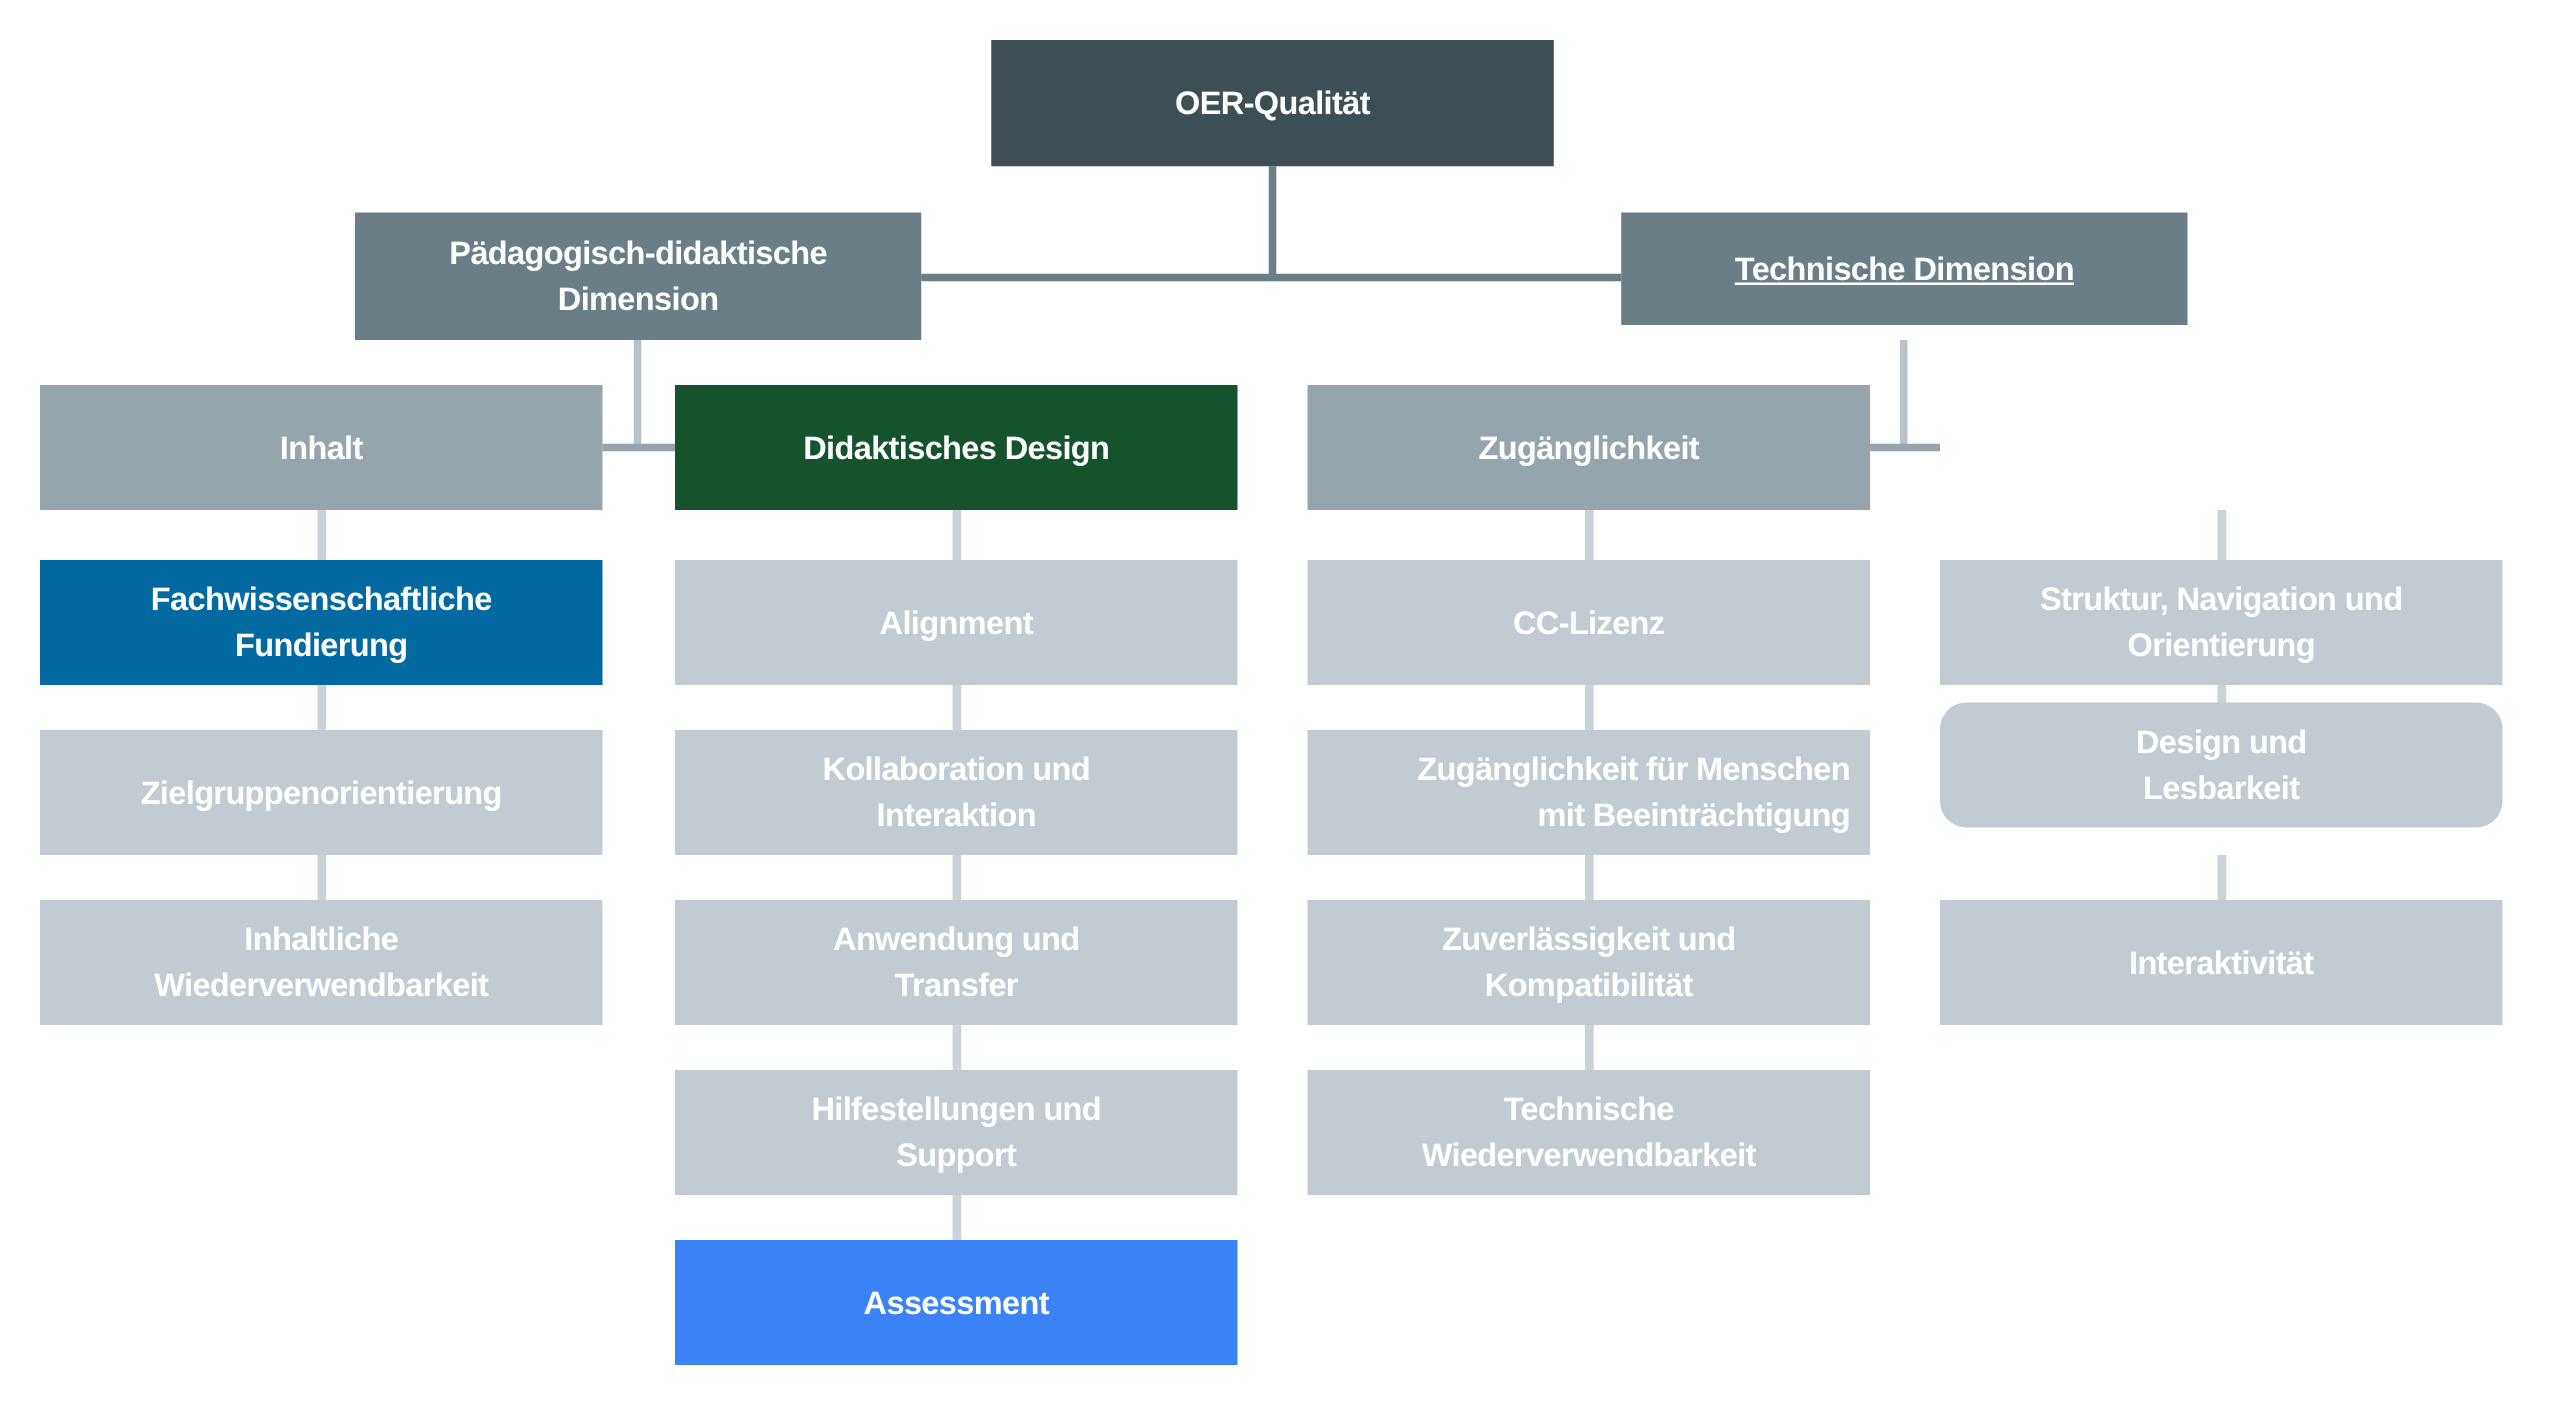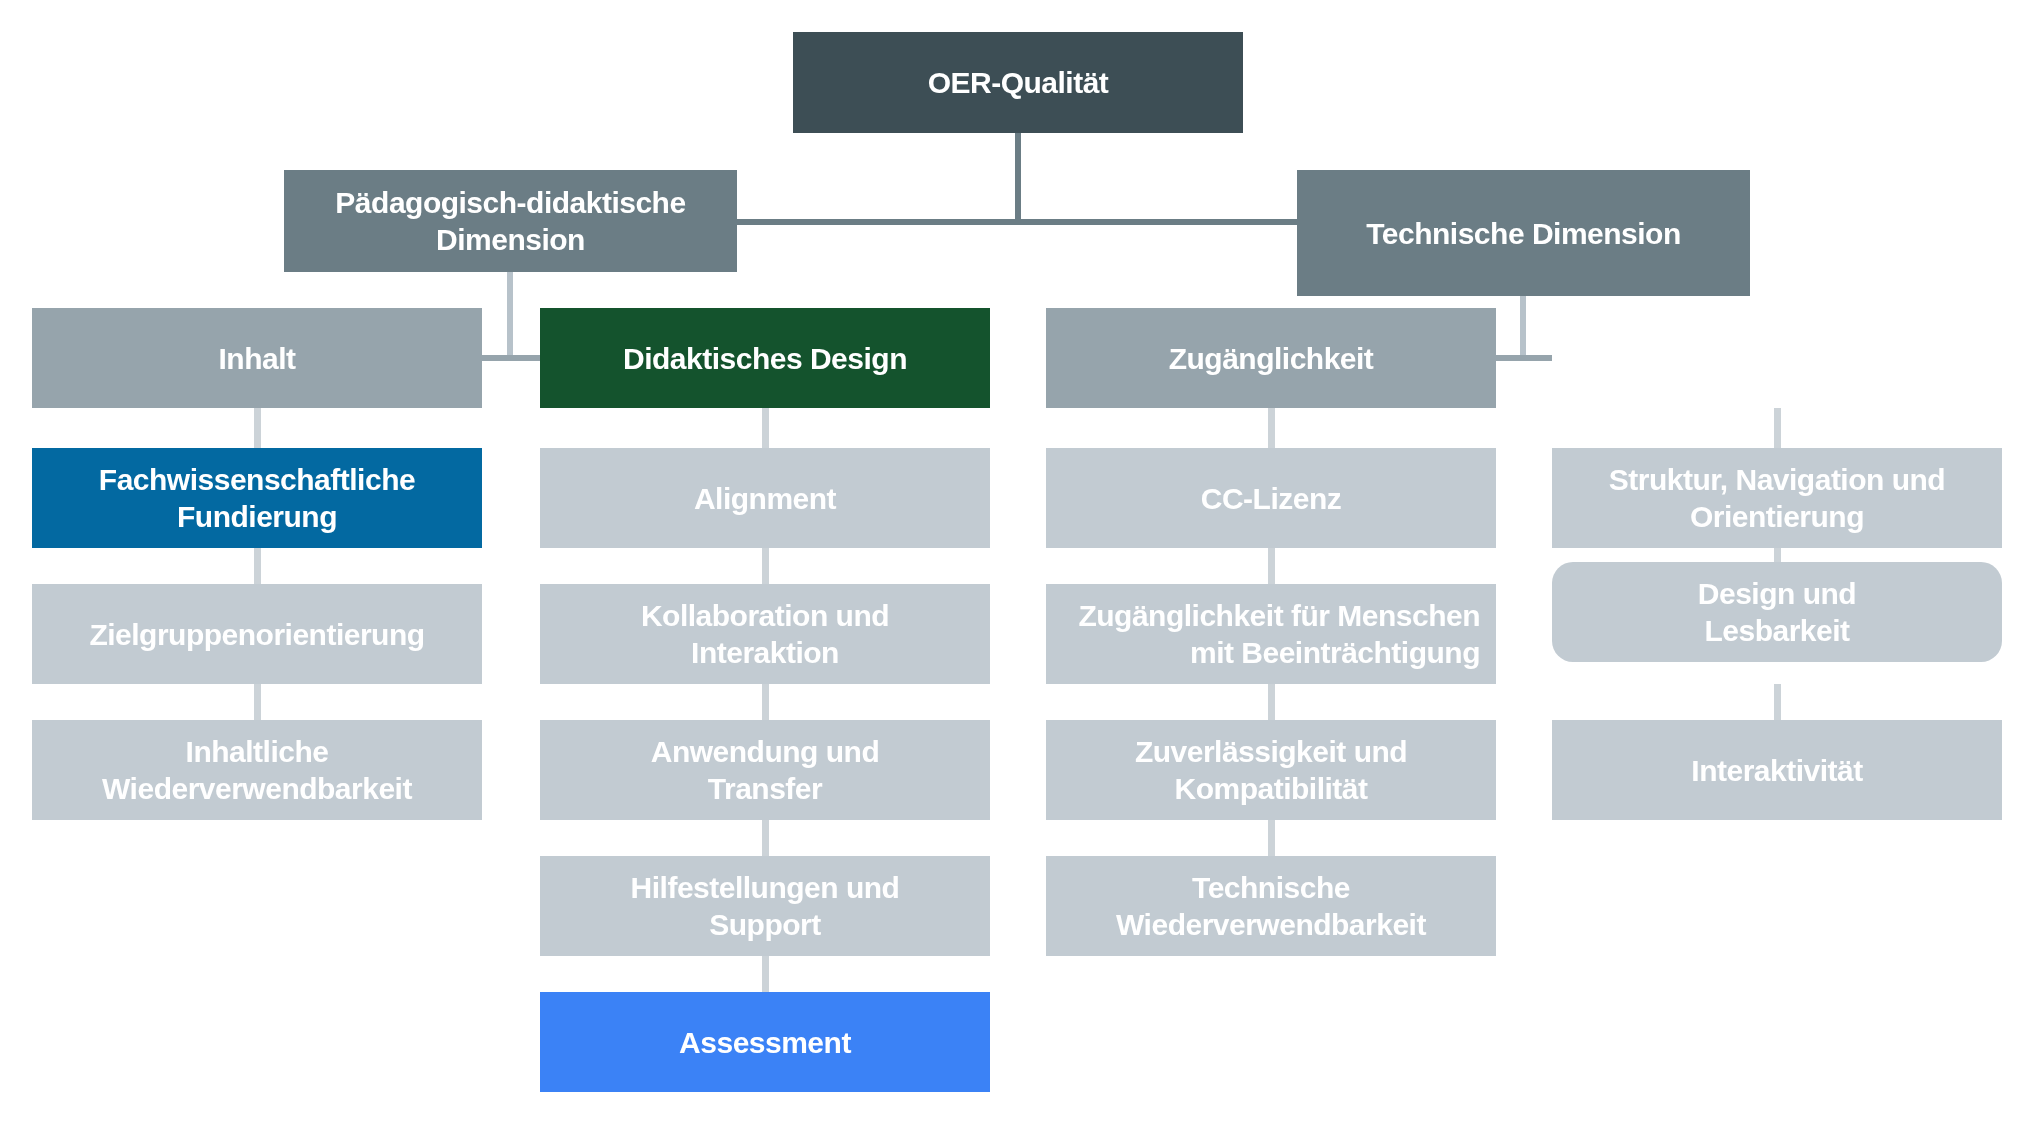--- a/index.html
+++ b/index.html
@@ -12,21 +12,21 @@
     font-family: "Liberation Sans", sans-serif;
   }
   .box {
     position: absolute;
     display: flex;
     align-items: center;
     justify-content: center;
     text-align: center;
     color: #ffffff;
     font-weight: bold;
-    font-size: 30px;
+    font-size: 26px;
     line-height: 37px;
     letter-spacing: -0.5px;
     white-space: pre;
     box-sizing: border-box;
   }
   .align-right {
     justify-content: flex-end;
     text-align: right;
     padding-right: 16px;
   }
@@ -61,21 +61,21 @@
   <div class="line" style="left: 1268px; top: 820px; width: 7px; height: 36px; background-color: rgb(204, 211, 216);"></div>
 
   <div class="line" style="left: 1774px; top: 408px; width: 7px; height: 40px; background-color: rgb(204, 211, 216);"></div>
   <div class="line" style="left: 1774px; top: 548px; width: 7px; height: 36px; background-color: rgb(204, 211, 216);"></div>
   <div class="line" style="left: 1774px; top: 684px; width: 7px; height: 36px; background-color: rgb(204, 211, 216);"></div>
 
   <div class="box" style="left: 793px; top: 32px; width: 450px; height: 101px; background-color: rgb(61, 78, 85);">OER-Qualität</div>
 
   <div class="box" style="left: 284px; top: 170px; width: 453px; height: 102px; background-color: rgb(107, 125, 133);">Pädagogisch-didaktische
 Dimension</div>
-  <div class="box" style="left: 1297px; top: 170px; width: 453px; height: 126px; background-color: rgb(107, 125, 133);">Technische Dimension</div>
+  <div class="box" style="left: 1297px; top: 170px; width: 453px; height: 90px; background-color: rgb(107, 125, 133); text-decoration: underline;">Technische Dimension</div>
 
   <div class="box" style="left: 32px; top: 308px; width: 450px; height: 100px; background-color: rgb(150, 164, 172);">Inhalt</div>
   <div class="box" style="left: 540px; top: 308px; width: 450px; height: 100px; background-color: #14532d;">Didaktisches Design</div>
   <div class="box" style="left: 1046px; top: 308px; width: 450px; height: 100px; background-color: rgb(150, 164, 172);">Zugänglichkeit</div>
 
   <div class="box" style="left: 32px; top: 448px; width: 450px; height: 100px; background-color: #0369a1;">Fachwissenschaftliche
 Fundierung</div>
   <div class="box" style="left: 32px; top: 584px; width: 450px; height: 100px; background-color: rgb(194, 203, 210);">Zielgruppenorientierung</div>
   <div class="box" style="left: 32px; top: 720px; width: 450px; height: 100px; background-color: rgb(194, 203, 210);">Inhaltliche
 Wiederverwendbarkeit</div>

